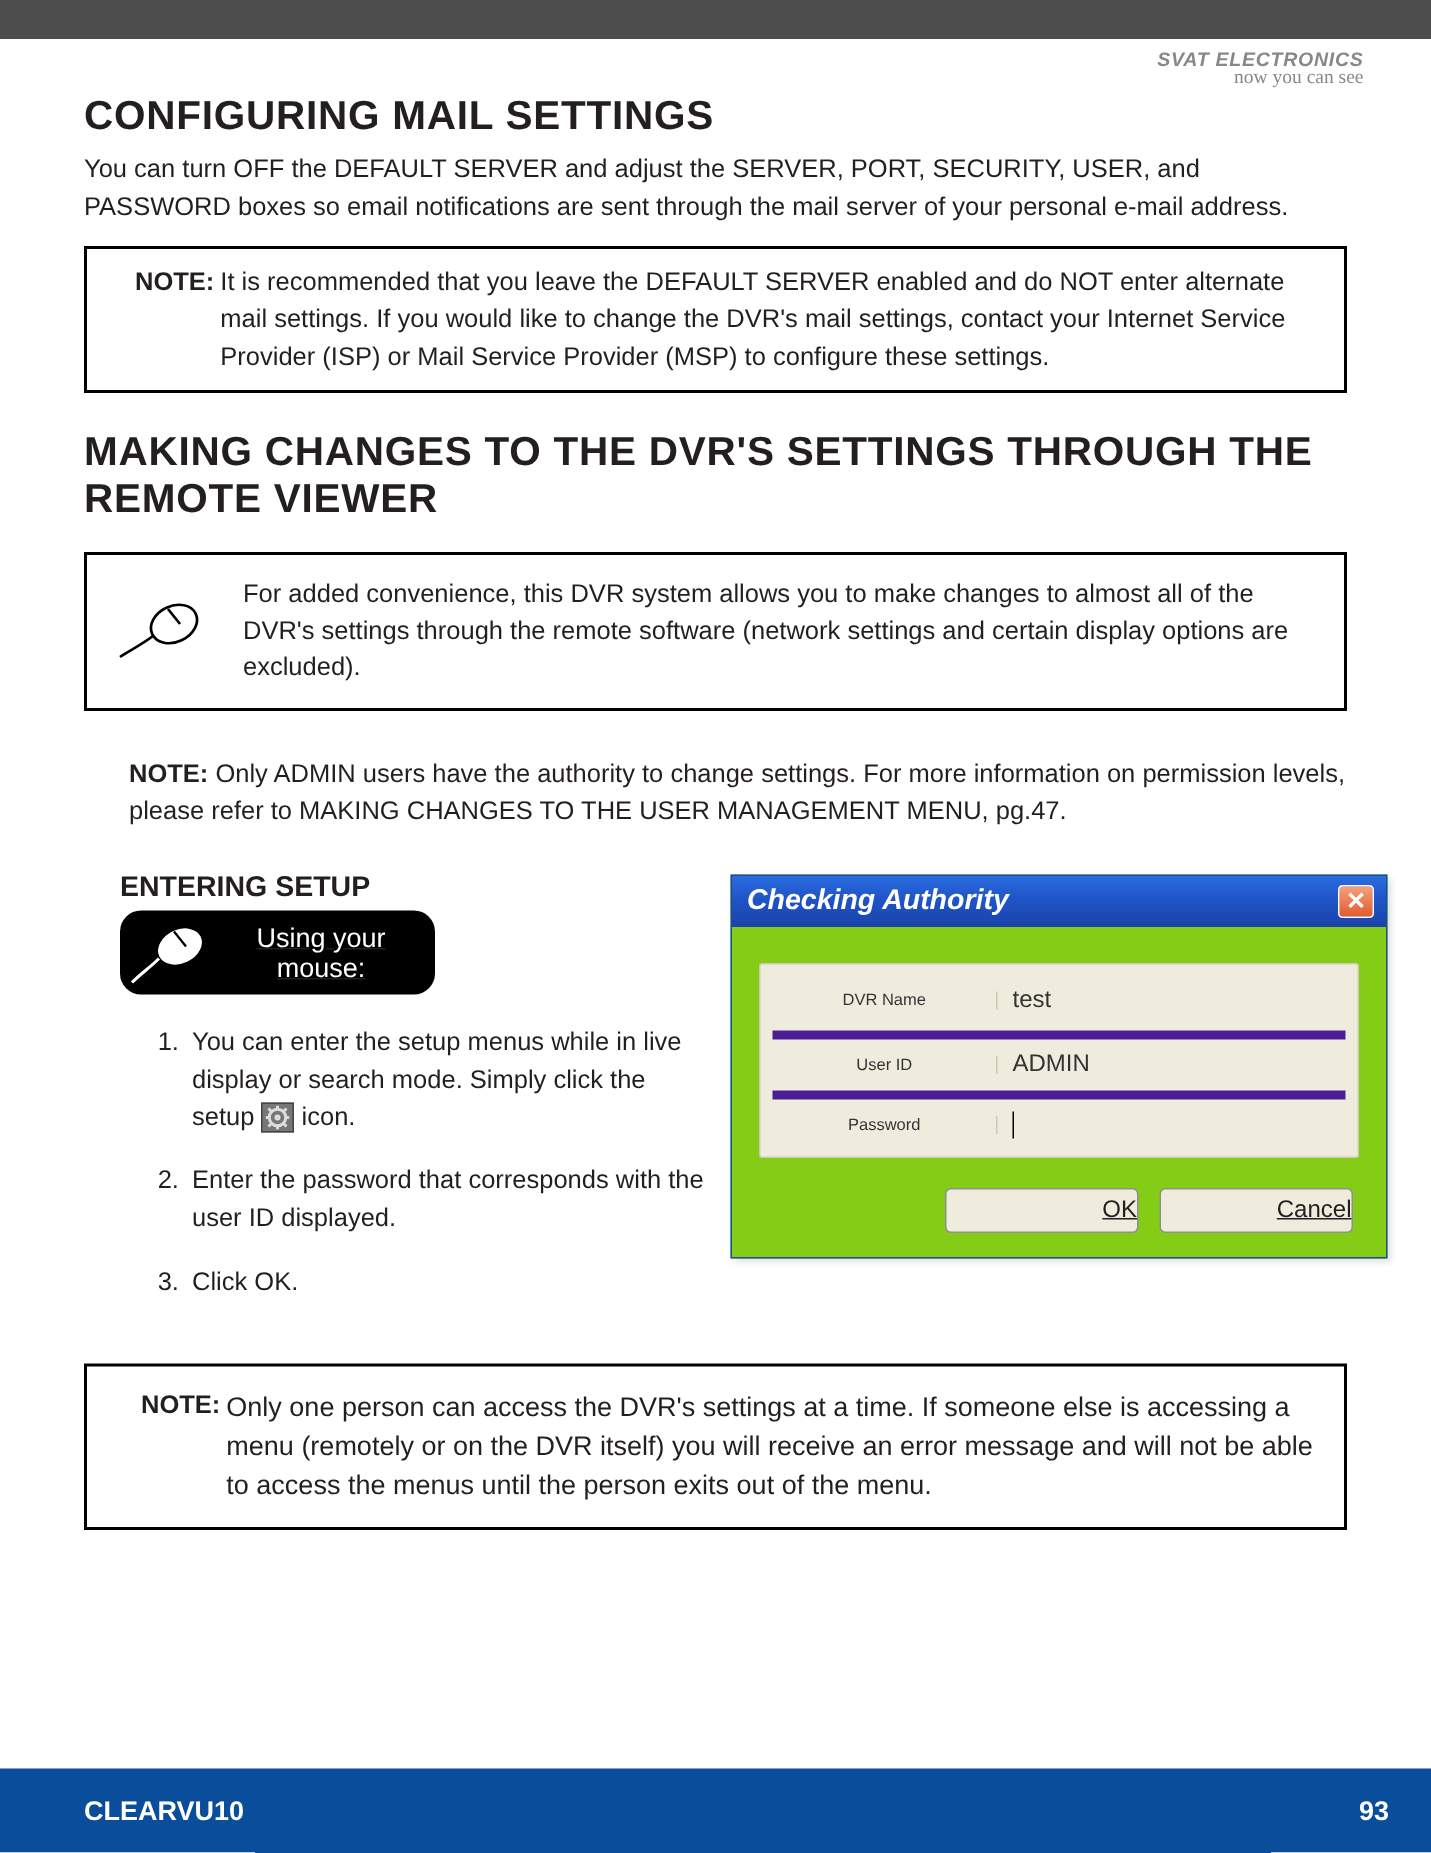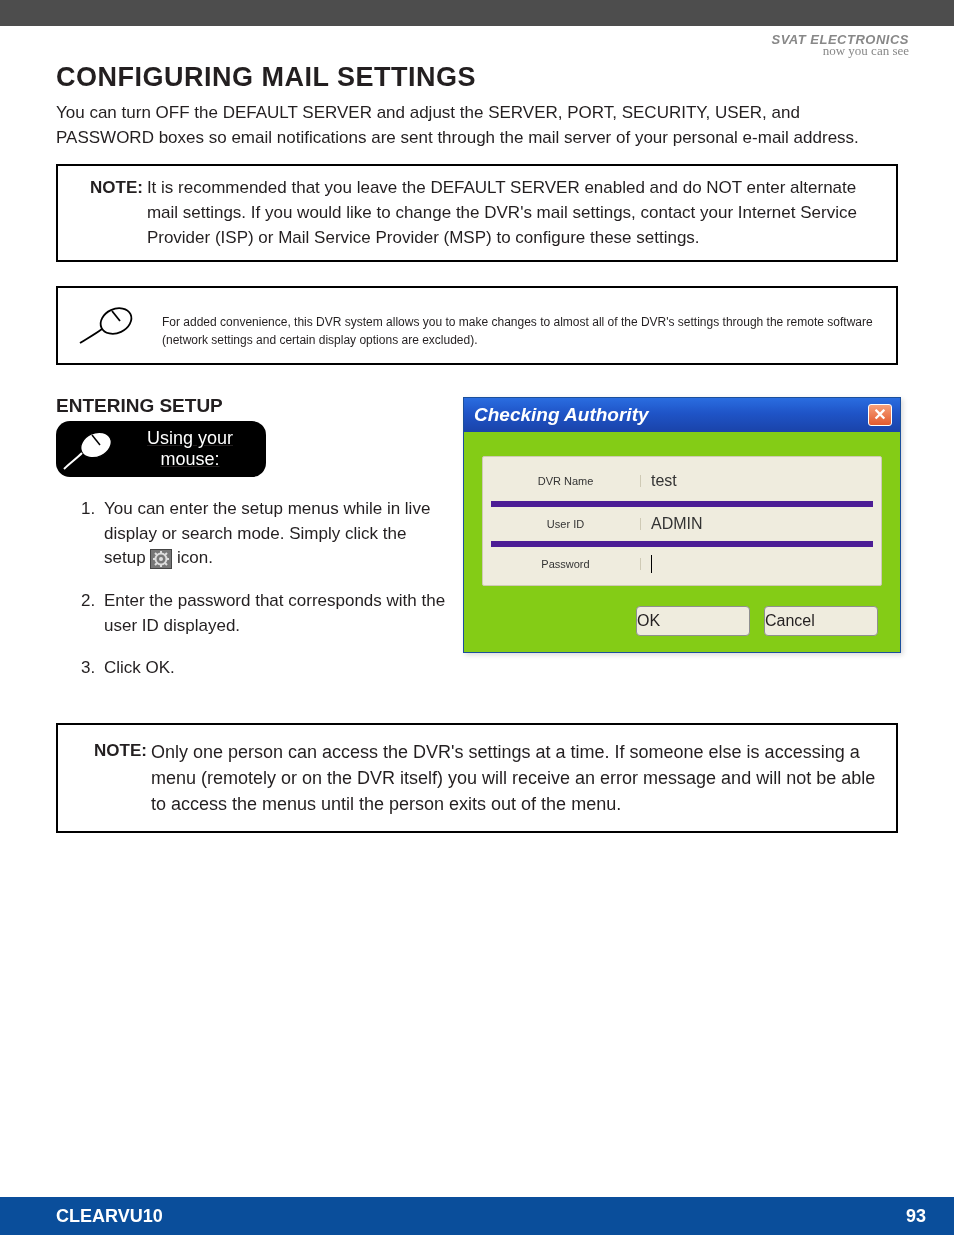--- a/index.html
+++ b/index.html
@@ -77,40 +77,40 @@
     display: flex;
     align-items: center;
     gap: 24px;
   }
   .mouse-outline {
     flex: 0 0 auto;
   }
   .convenience-text {
     font-family: "Arial Narrow", Arial, sans-serif;
     font-stretch: condensed;
-    font-size: 12px;
-    line-height: 1.45;
-    margin-top: 12px;
+    font-size: 17px;
+    line-height: 1.45;
   }
   .indent-note {
     font-family: "Arial Narrow", Arial, sans-serif;
     font-stretch: condensed;
     font-size: 17px;
     line-height: 1.45;
     padding-left: 30px;
     margin-bottom: 28px;
   }
   .indent-note .note-label2 { font-weight: 800; }
   .two-col {
     display: flex;
     gap: 12px;
     margin-bottom: 24px;
   }
   .col-left {
     flex: 0 0 395px;
+    margin-left: 24px;
   }
   .col-right {
     flex: 1 1 auto;
   }
   .h3 {
     font-family: "Arial Narrow", Arial, sans-serif;
     font-stretch: condensed;
     font-weight: 800;
     font-size: 19px;
     margin-bottom: 4px;
@@ -231,37 +231,38 @@
     background: #000;
     vertical-align: middle;
   }
   .dlg-buttons {
     display: flex;
     justify-content: flex-end;
     gap: 14px;
     padding-right: 4px;
   }
   .dlg-btn {
-    width: 114px;
+    width: 129px;
     height: 30px;
     background: #efecde;
     border: 1px solid #8f8f8f;
     border-radius: 4px;
     font-family: Tahoma, Arial, sans-serif;
     font-size: 16px;
-    text-align: left;
+    text-align: right;
     line-height: 28px;
     cursor: pointer;
+    text-decoration: underline;
   }
   .footer {
     position: absolute;
     bottom: 0;
     left: 0;
     right: 0;
-    height: 38px;
+    height: 56px;
     background: #0a4e9b;
     color: #fff;
     display: flex;
     align-items: center;
     justify-content: space-between;
     padding: 0 28px 0 56px;
     font-family: "Arial Narrow", Arial, sans-serif;
     font-stretch: condensed;
     font-weight: 800;
     font-size: 18px;
@@ -280,34 +281,39 @@
 <div class="content">
 
   <div class="h1">CONFIGURING MAIL SETTINGS</div>
   <div class="body-text">You can turn OFF the DEFAULT SERVER and adjust the SERVER, PORT, SECURITY, USER, and PASSWORD boxes so email notifications are sent through the mail server of your personal e-mail address.</div>
 
   <div class="note-box">
     <div class="note-label">NOTE:</div>
     <div class="note-text">It is recommended that you leave the DEFAULT SERVER enabled and do NOT enter alternate mail settings.  If you would like to change the DVR's mail settings, contact your Internet Service Provider (ISP) or Mail Service Provider (MSP) to configure these settings.</div>
   </div>
 
+  <div class="h1">MAKING CHANGES TO THE DVR'S SETTINGS THROUGH THE REMOTE VIEWER</div>
 
   <div class="convenience-box">
     <div class="mouse-outline">
       <svg width="62" height="42" viewBox="0 0 62 42">
         <g fill="none" stroke="#000" stroke-width="1.8">
           <ellipse cx="40" cy="18" rx="16" ry="12" transform="rotate(-25 40 18)"></ellipse>
           <line x1="36" y1="8" x2="44" y2="18"></line>
           <path d="M26 26 C18 32, 10 36, 4 40"></path>
         </g>
       </svg>
     </div>
     <div class="convenience-text">For added convenience, this DVR system allows you to make changes to almost all of the DVR's settings through the remote software (network settings and certain display options are excluded).</div>
   </div>
 
+  <div class="indent-note">
+    <span class="note-label2">NOTE:</span>
+    <span>Only ADMIN users have the authority to change settings.  For more information on permission levels, please refer to MAKING CHANGES TO THE USER MANAGEMENT MENU, pg.47.</span>
+  </div>
 
   <div class="two-col">
     <div class="col-left">
       <div class="h3">ENTERING SETUP</div>
 
       <div class="mouse-pill">
         <svg width="56" height="44" viewBox="0 0 56 44">
           <g>
             <ellipse cx="34" cy="18" rx="16" ry="12" transform="rotate(-25 34 18)" fill="#fff" stroke="#000" stroke-width="1.5"></ellipse>
             <line x1="30" y1="8" x2="38" y2="18" stroke="#000" stroke-width="1.5"></line>

